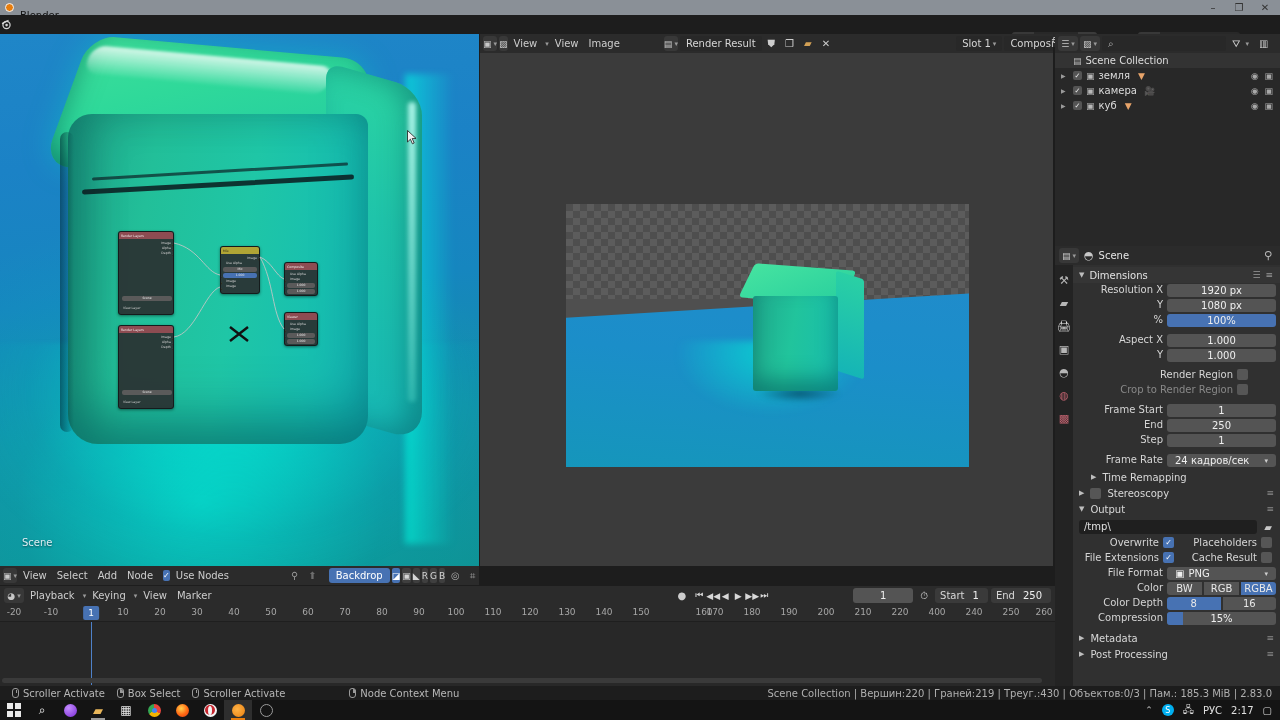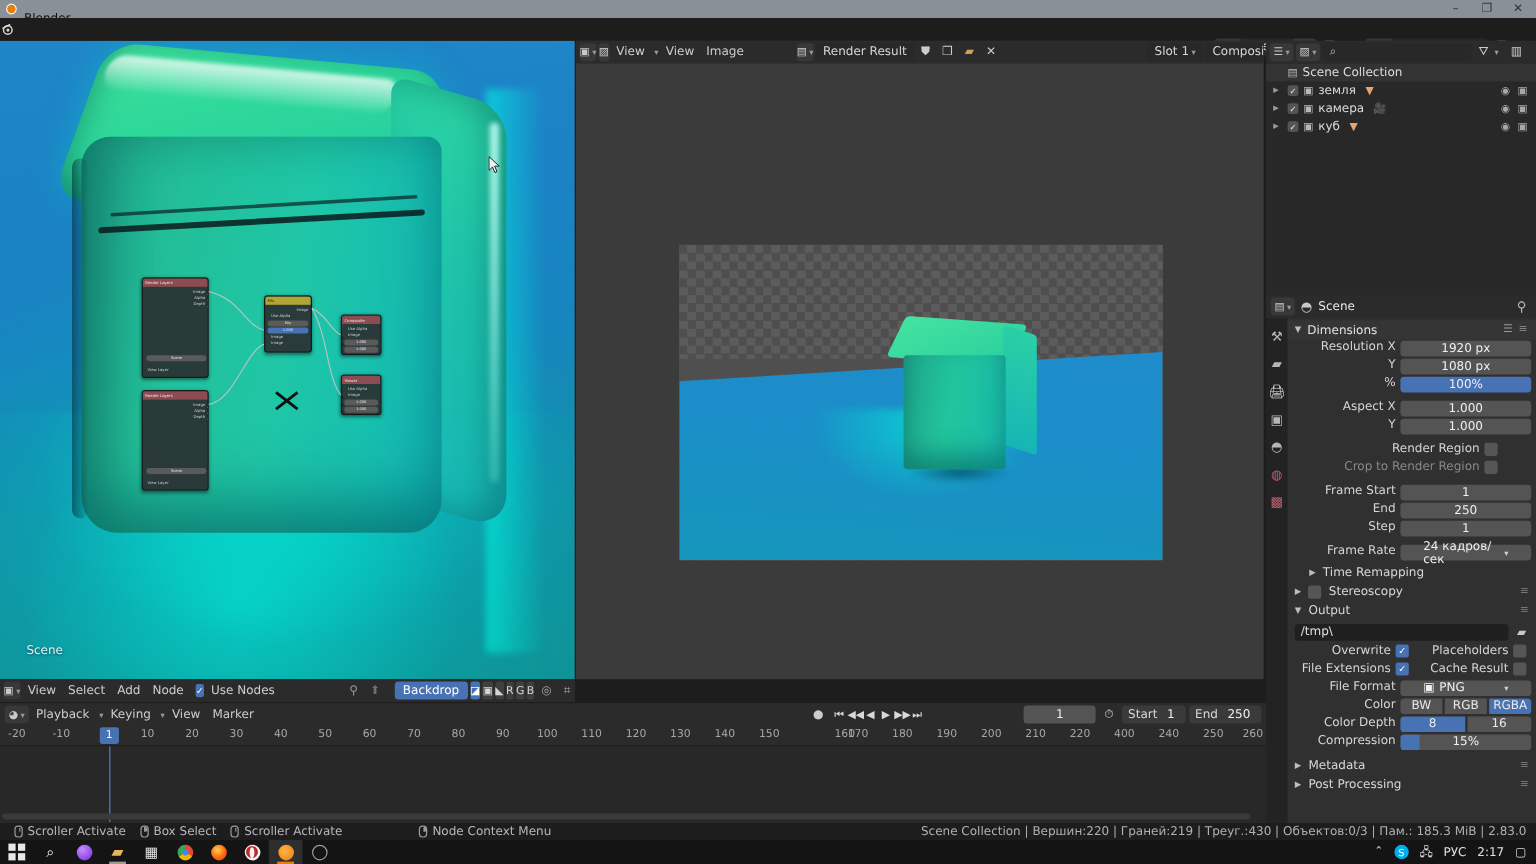--- a/index.html
+++ b/index.html
@@ -268,21 +268,21 @@
   }
   .pval.blue { background:#4772b3; }
   .pcheck {
     width:11px; height:11px; background:#545454; border-radius:2px;
     display:flex; align-items:center; justify-content:center; font-size:8px; color:#fff;
   }
   .pcheck.on { background:#4772b3; }
   .pcheck.off { background:#565656; }
   .pselect {
     flex:1; height:13px; background:#545454; border-radius:3px; font-size:10px;
-    color:#efefef; display:flex; align-items:center; padding:0 19px; gap:4px;
+    color:#efefef; display:flex; align-items:center; padding:0 8px; gap:4px;
   }
   .pselect .cv { margin-left:auto; font-size:7px; color:#cfcfcf; }
   .seg { flex:1; display:flex; gap:2px; }
   .seg div {
     flex:1; height:13px; background:#545454; text-align:center; line-height:13px;
     font-size:10px; color:#e8e8e8;
   }
   .seg div:first-child { border-radius:3px 0 0 3px; }
   .seg div:last-child { border-radius:0 3px 3px 0; }
   .seg div.on { background:#4772b3; }

